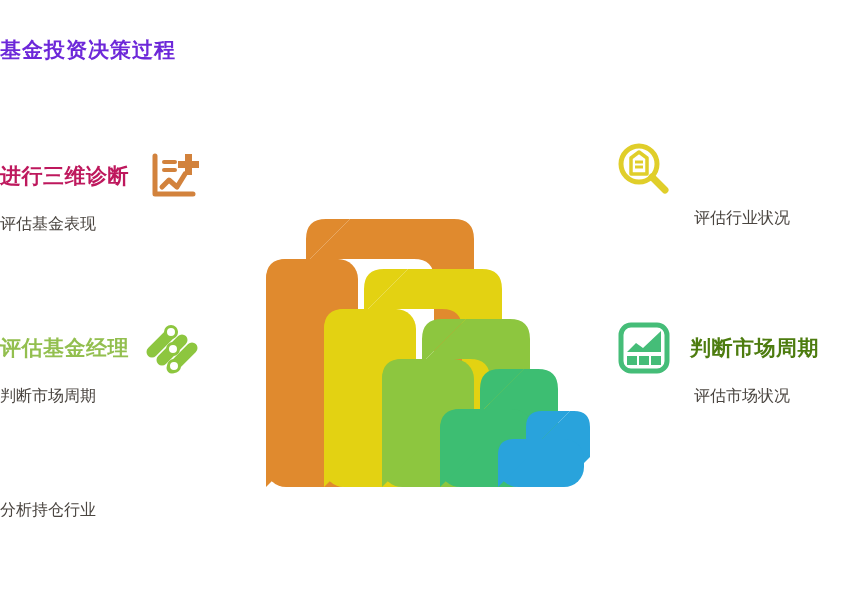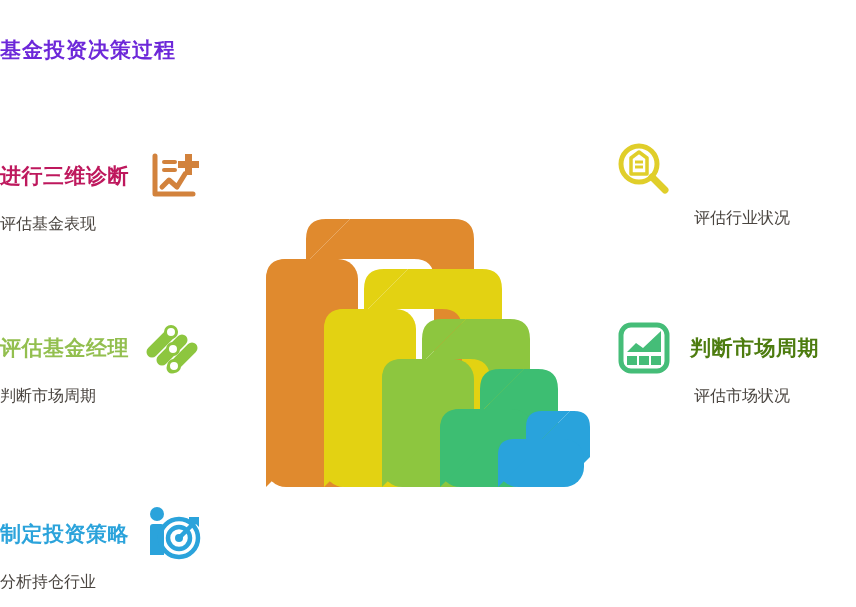--- a/index.html
+++ b/index.html
@@ -175,34 +175,20 @@
         <circle cx="26" cy="12" r="5.5" fill="#ffffff" stroke="#8DC63F" stroke-width="3"></circle>
         <circle cx="28" cy="29" r="5.5" fill="#ffffff" stroke="#8DC63F" stroke-width="3"></circle>
         <circle cx="29" cy="46" r="5.5" fill="#ffffff" stroke="#8DC63F" stroke-width="3"></circle>
       </svg>
     </span>
   </div>
   <div class="item-sub">判断市场周期</div>
 </div>
 
 <div class="item item-left" id="item-3">
-  <div class="item-row">
-    <span class="item-heading" style="color:#2BA3DB">制定投资策略</span>
-    <span class="icon-box">
-      <svg width="58" height="58" viewBox="0 0 58 58">
-        <circle cx="13" cy="9" r="7" fill="#2BA3DB"></circle>
-        <path d="M 6 22 Q 6 19 9 19 L 17 19 Q 20 19 20 22 L 20 50 L 6 50 Z" fill="#2BA3DB"></path>
-        <circle cx="35" cy="33" r="19" fill="none" stroke="#2BA3DB" stroke-width="4.5"></circle>
-        <circle cx="35" cy="33" r="11" fill="none" stroke="#2BA3DB" stroke-width="4.5"></circle>
-        <circle cx="35" cy="33" r="4" fill="#2BA3DB"></circle>
-        <path d="M 35 33 L 52 16" stroke="#2BA3DB" stroke-width="4.5" stroke-linecap="round" fill="none"></path>
-        <path d="M 45 12 L 55 12 L 55 22 L 50 17 L 45 17 Z" fill="#2BA3DB"></path>
-      </svg>
-    </span>
-  </div>
   <div class="item-sub">分析持仓行业</div>
 </div>
 
 <div class="item item-right" id="item-4">
   <div class="item-row">
     <span class="icon-box">
       <svg width="58" height="58" viewBox="0 0 58 58">
         <circle cx="24" cy="23" r="18" fill="none" stroke="#E0CE2A" stroke-width="5"></circle>
         <path d="M 37 36 L 50 49" stroke="#E0CE2A" stroke-width="7" stroke-linecap="round"></path>
         <path d="M 24 11 L 32 17 L 32 33 L 16 33 L 16 17 Z" fill="none" stroke="#E0CE2A" stroke-width="3.5" stroke-linejoin="round"></path>

